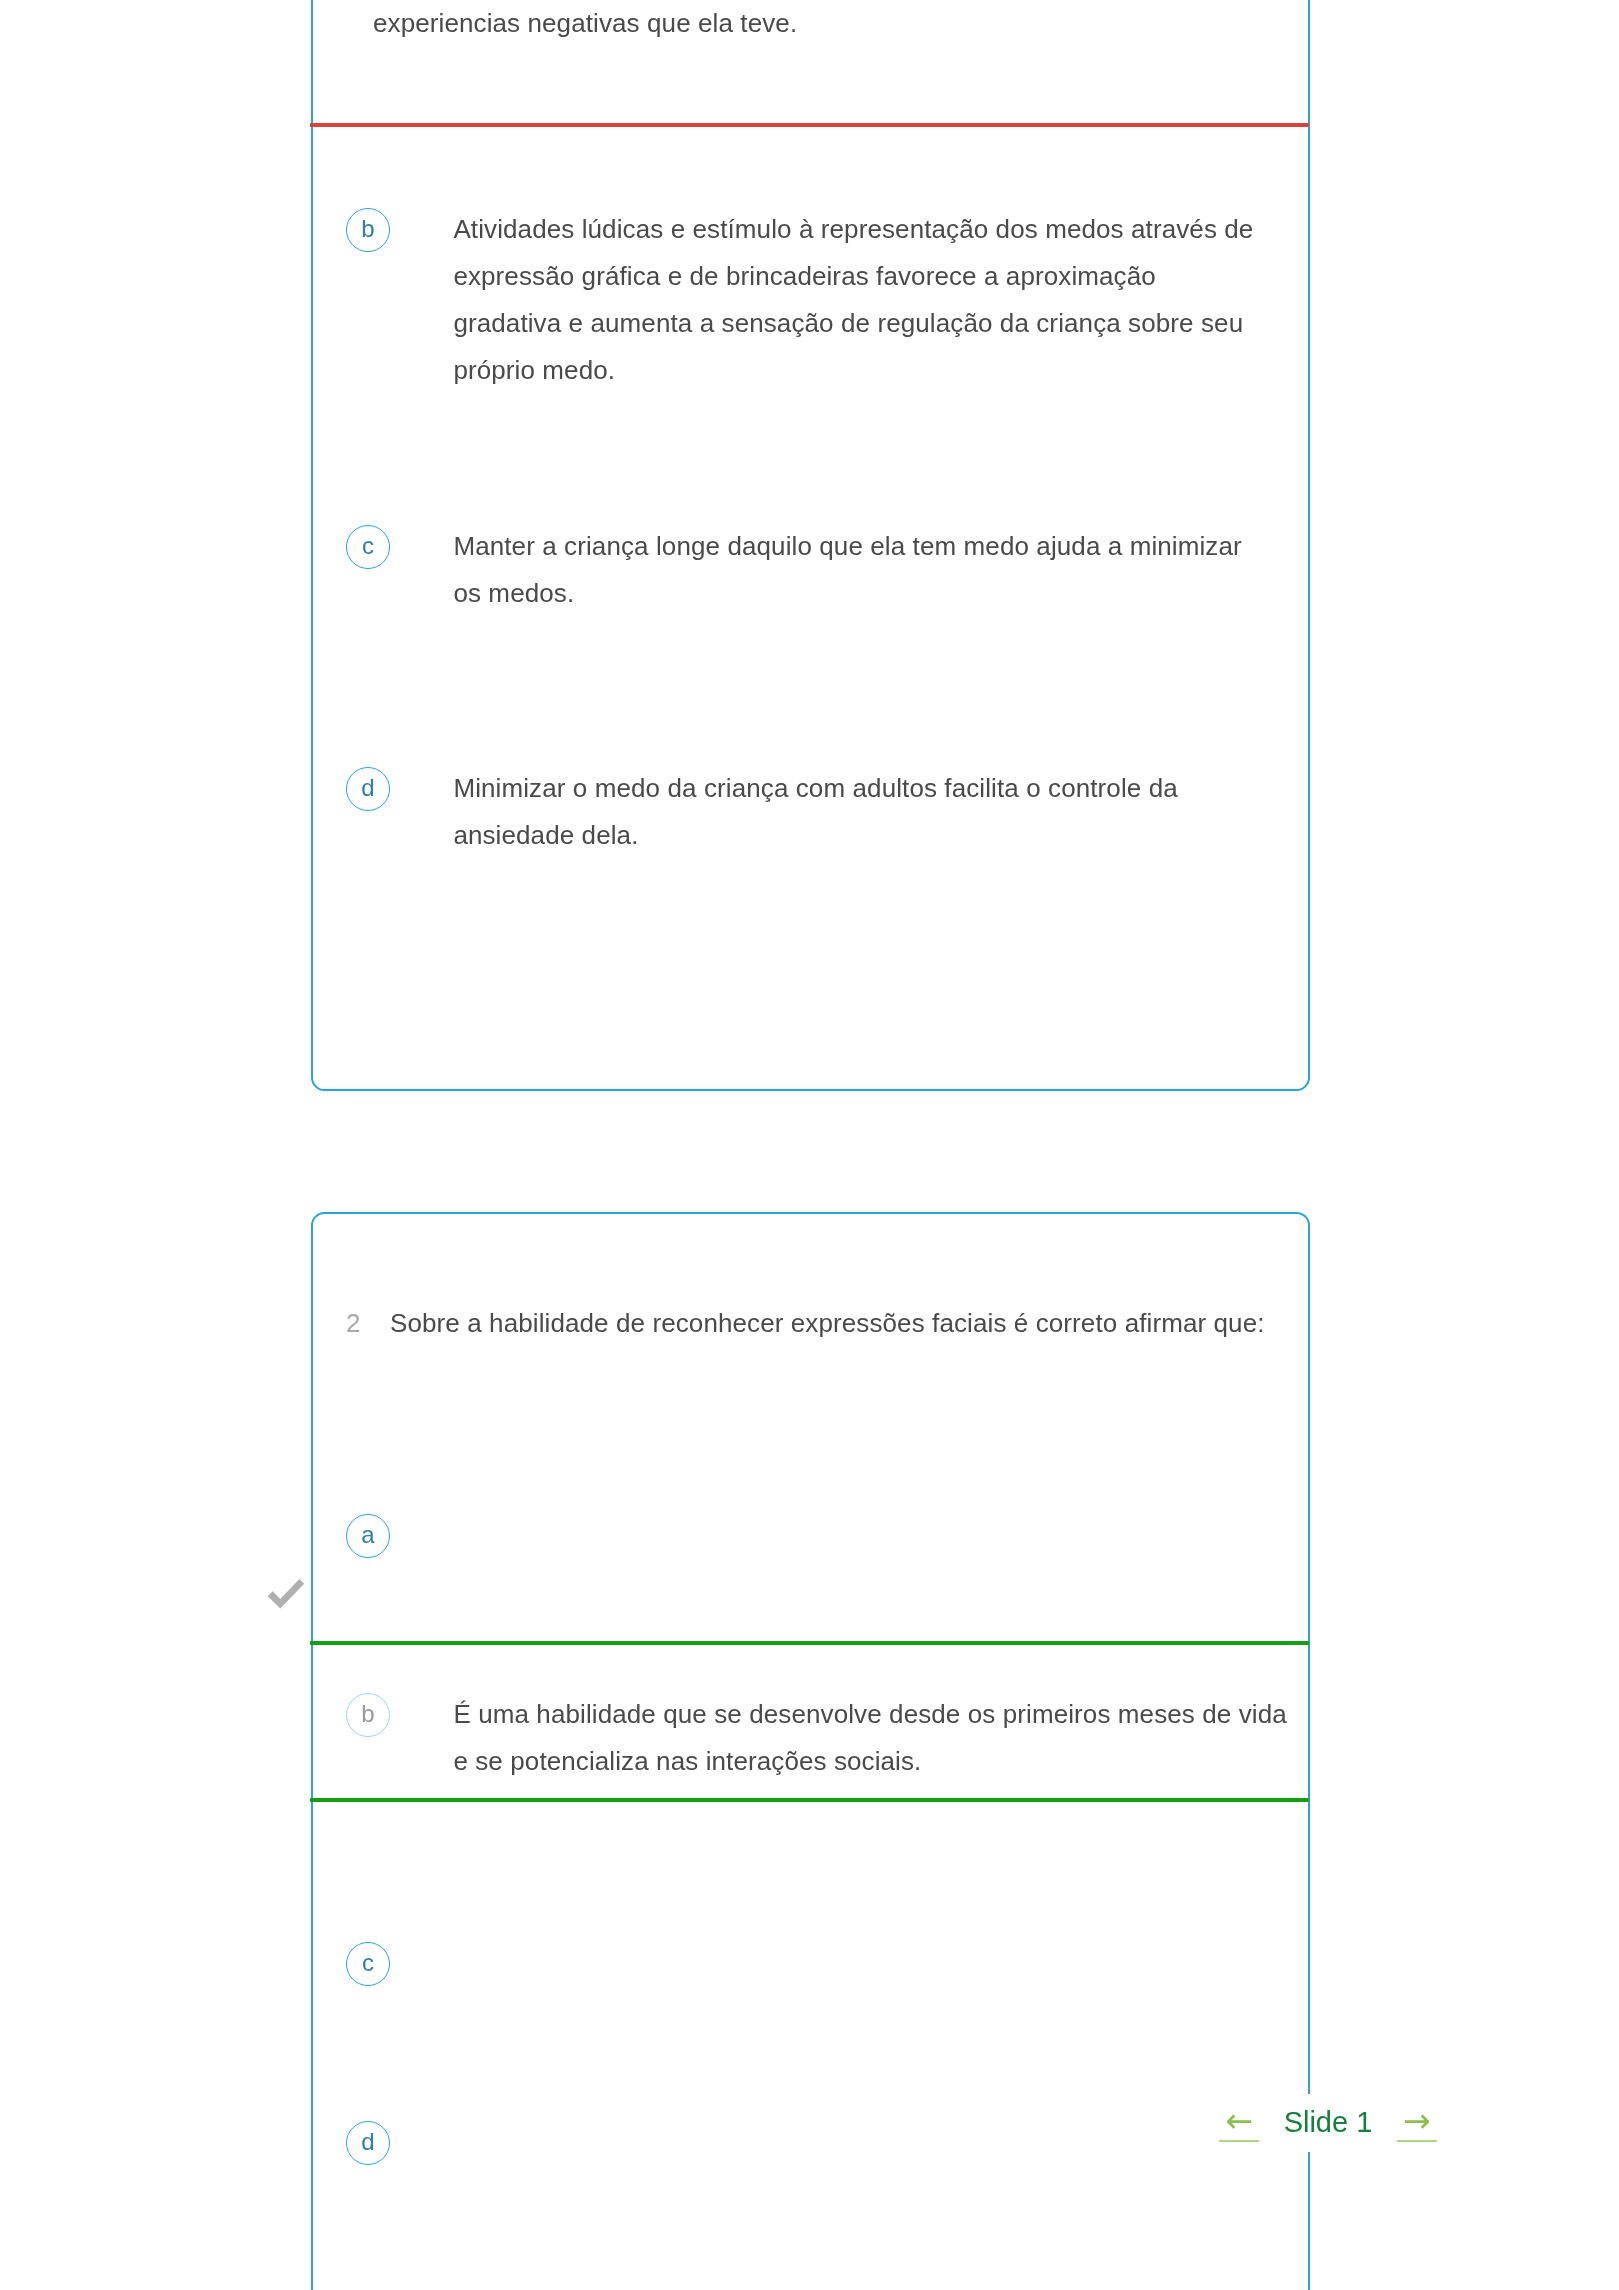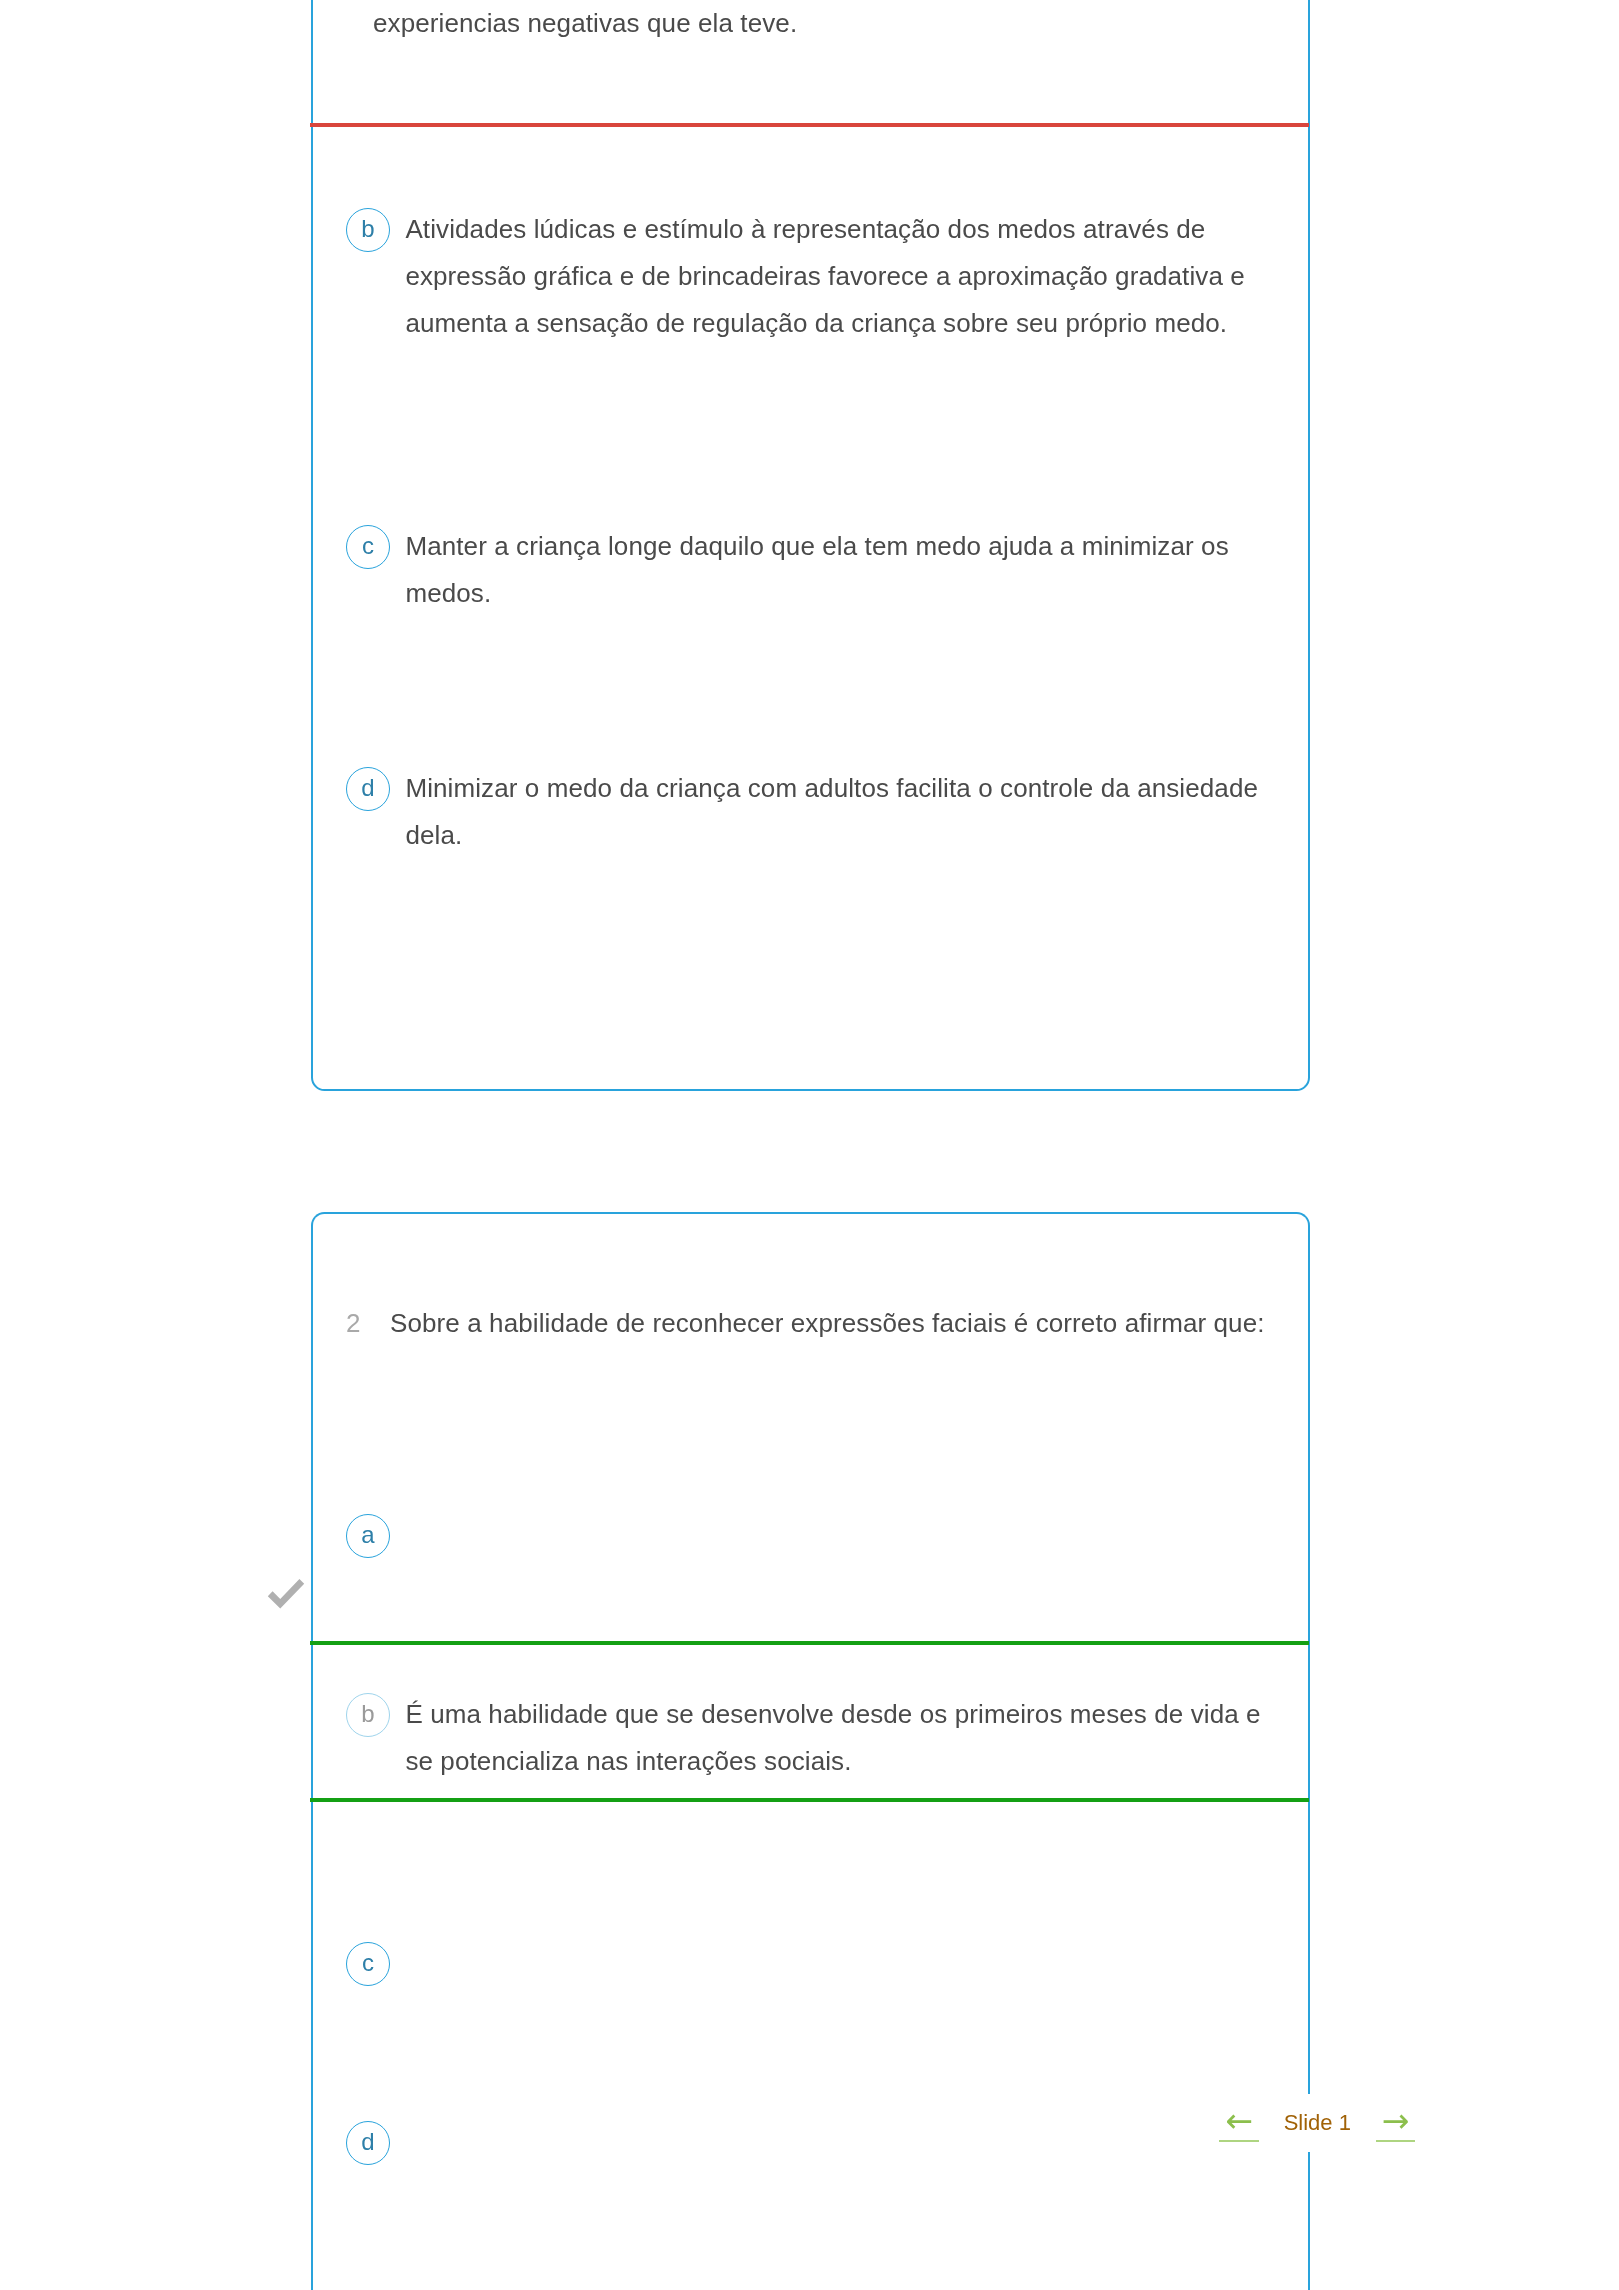--- a/index.html
+++ b/index.html
@@ -96,20 +96,21 @@
   }
   .opt-bullet.muted {
     border-color: #9fd4ec;
     color: #9a9a9a;
   }
   .opt-text {
     font-size: 26px;
     line-height: 47px;
     color: #4a4a4a;
     letter-spacing: 0.1px;
+    margin-left: 48px;
   }
 
   
   .rule {
     position: absolute;
     left: -2.9px;
     width: 999px;
     height: 3.8px;
   }
   .rule.red   { background: #d9453c; }
@@ -141,22 +142,22 @@
   .nav-arrow {
     font-size: 33px;
     line-height: 33px;
     color: #8cbf4d;
     border-bottom: 2.9px solid #aed581;
     padding: 0 5.8px 3.8px 5.8px;
     cursor: pointer;
     font-family: "DejaVu Sans", sans-serif;
   }
   #slide-label {
-    font-size: 22px;
-    color: #a16207;
+    font-size: 29px;
+    color: #15803d;
     white-space: nowrap;
   }
 </style>
 </head>
 <body>
 
 <div id="stage">
 
   <div class="card" id="card-one">
     <div class="card-inner">

